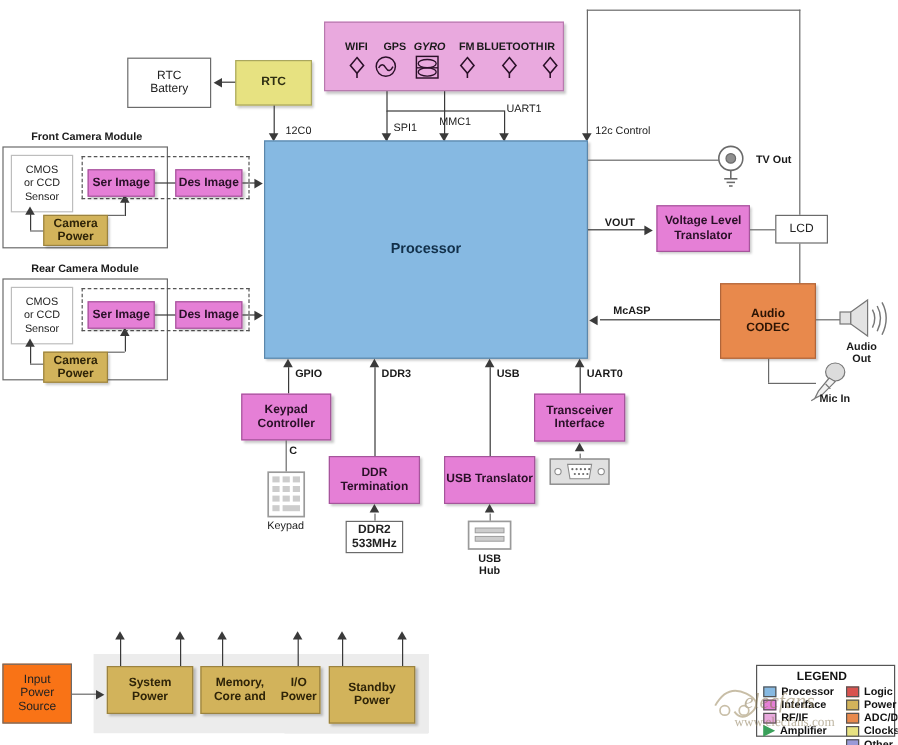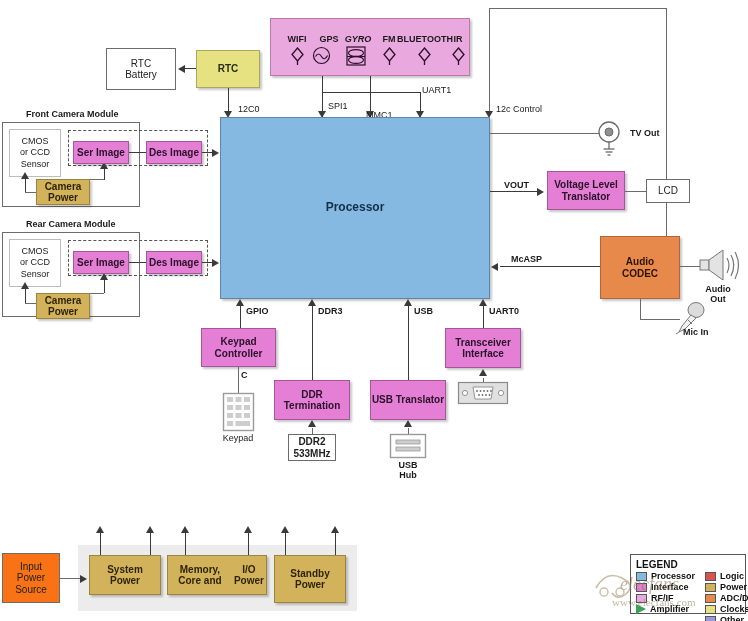--- a/index.html
+++ b/index.html
@@ -45,21 +45,21 @@
   .sensorbox{position:absolute;box-sizing:border-box;border:1.6px solid #bdbdbd;
              background:#fff;display:flex;align-items:center;justify-content:center;
              text-align:center;font-size:9px;line-height:1.25;color:#222;}
 
   
   #psband{position:absolute;background:#ececec;}
 
   
   #legend{position:absolute;box-sizing:border-box;background:#fff;border:1px solid #555;
           padding:4px 5px 3px 5px;}
-  #legend .ltitle{font-size:10px;font-weight:bold;margin-bottom:1px;}
+  #legend .ltitle{font-size:10px;font-weight:bold;margin-bottom:1px;margin-left:28px;}
   .lgcols{display:flex;gap:10px;}
   .lgcol{display:flex;flex-direction:column;gap:1px;}
   .lgrow{display:flex;align-items:center;gap:4px;font-size:9px;font-weight:bold;white-space:nowrap;}
   .sw{width:11px;height:9px;border:1px solid #555;box-sizing:border-box;flex:0 0 auto;}
   .sw.tri{width:0;height:0;border:none;border-top:5.5px solid transparent;
           border-bottom:5.5px solid transparent;border-left:10px solid #3aa05a;}
 
   
   #wm{position:absolute;left:590px;top:556px;width:158px;height:62px;
       opacity:.55;pointer-events:none;}
@@ -127,21 +127,21 @@
 
   <div class="v" style="left:322px;top:76px;height:16px;"></div>
   <div class="h" style="left:322px;top:92px;width:98px;"></div>
 
   <div class="v" style="left:322px;top:92px;height:26px;"></div>
   <div class="arr down" style="left:317.5px;top:111px;"></div>
   <div class="lbl" style="left:328px;top:101px;">SPI1</div>
 
   <div class="v" style="left:370px;top:76px;height:42px;"></div>
   <div class="arr down" style="left:365.5px;top:111px;"></div>
-  <div class="lbl" style="left:366px;top:110px;">MMC1</div>
+  <div class="lbl" style="left:366px;top:96px;">MMC1</div>
 
   <div class="v" style="left:420px;top:92px;height:26px;"></div>
   <div class="arr down" style="left:415.5px;top:111px;"></div>
   <div class="lbl" style="left:422px;top:85px;">UART1</div>
 
   <div class="v thin" style="left:489px;top:8px;height:105px;"></div>
   <div class="arr down" style="left:484.5px;top:111px;"></div>
   <div class="lbl" style="left:496px;top:104px;">12c Control</div>
   <div class="h thin" style="left:489px;top:8px;width:178px;"></div>
   <div class="v thin" style="left:666px;top:8px;height:230px;"></div>

